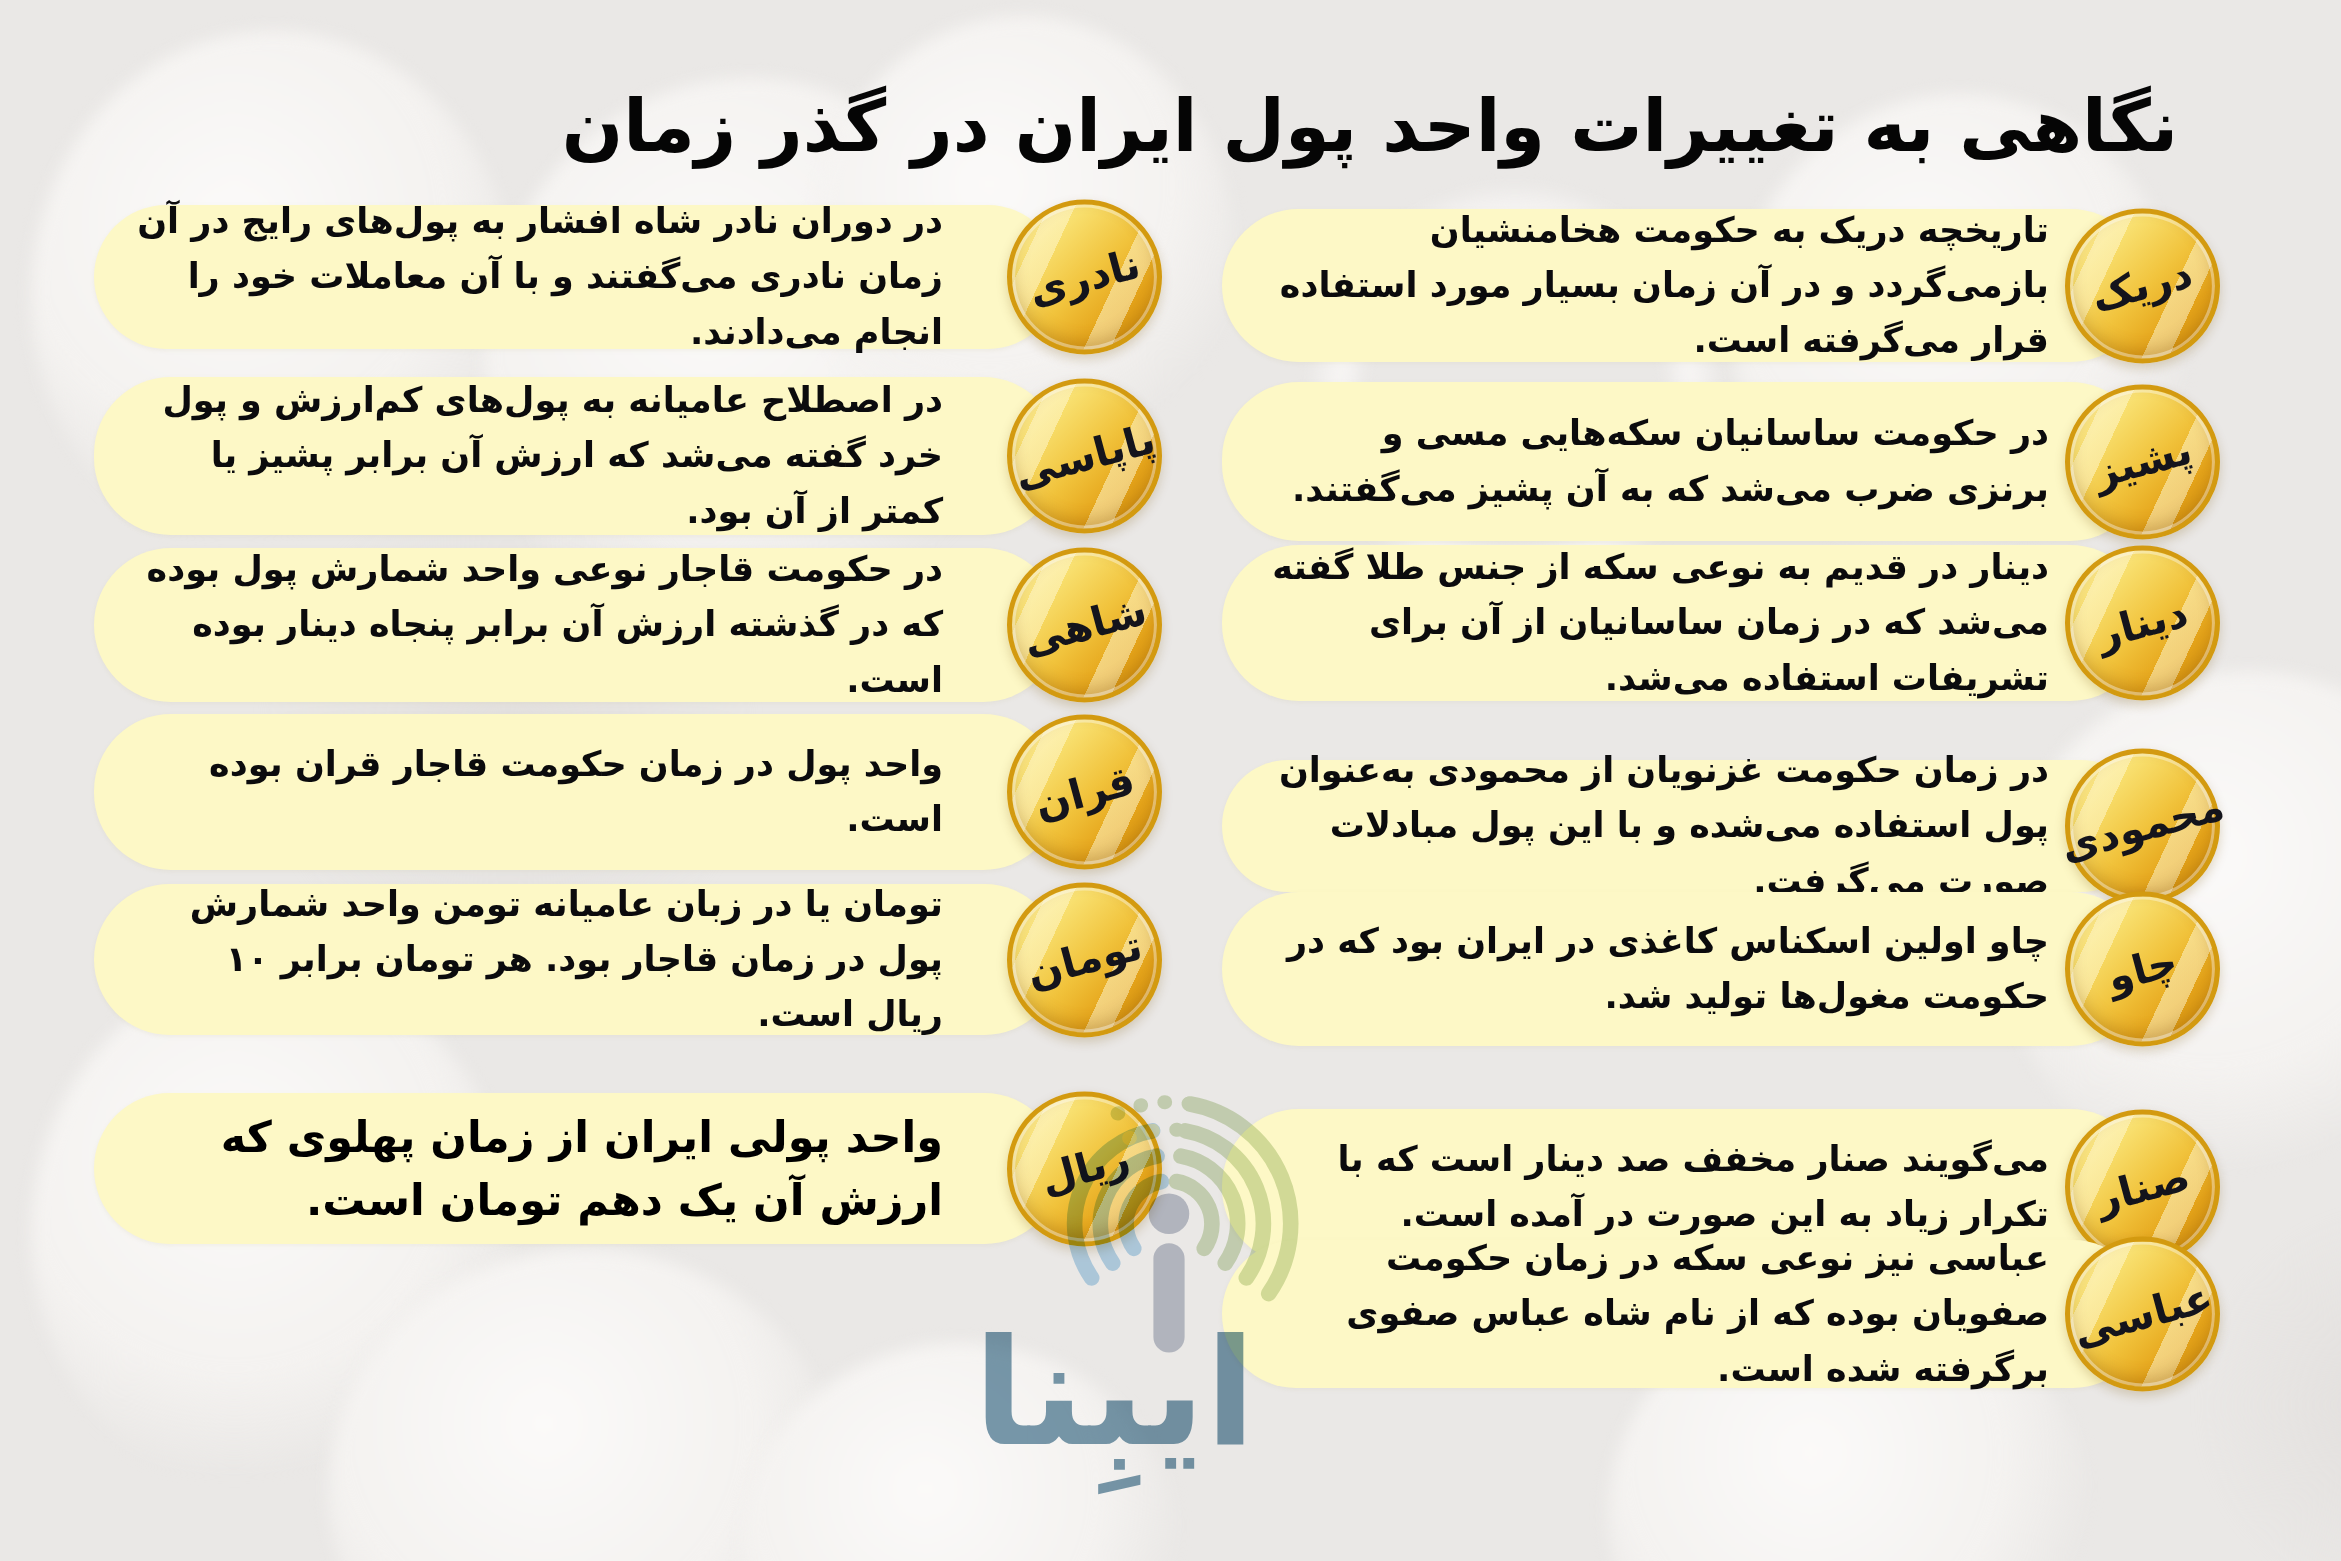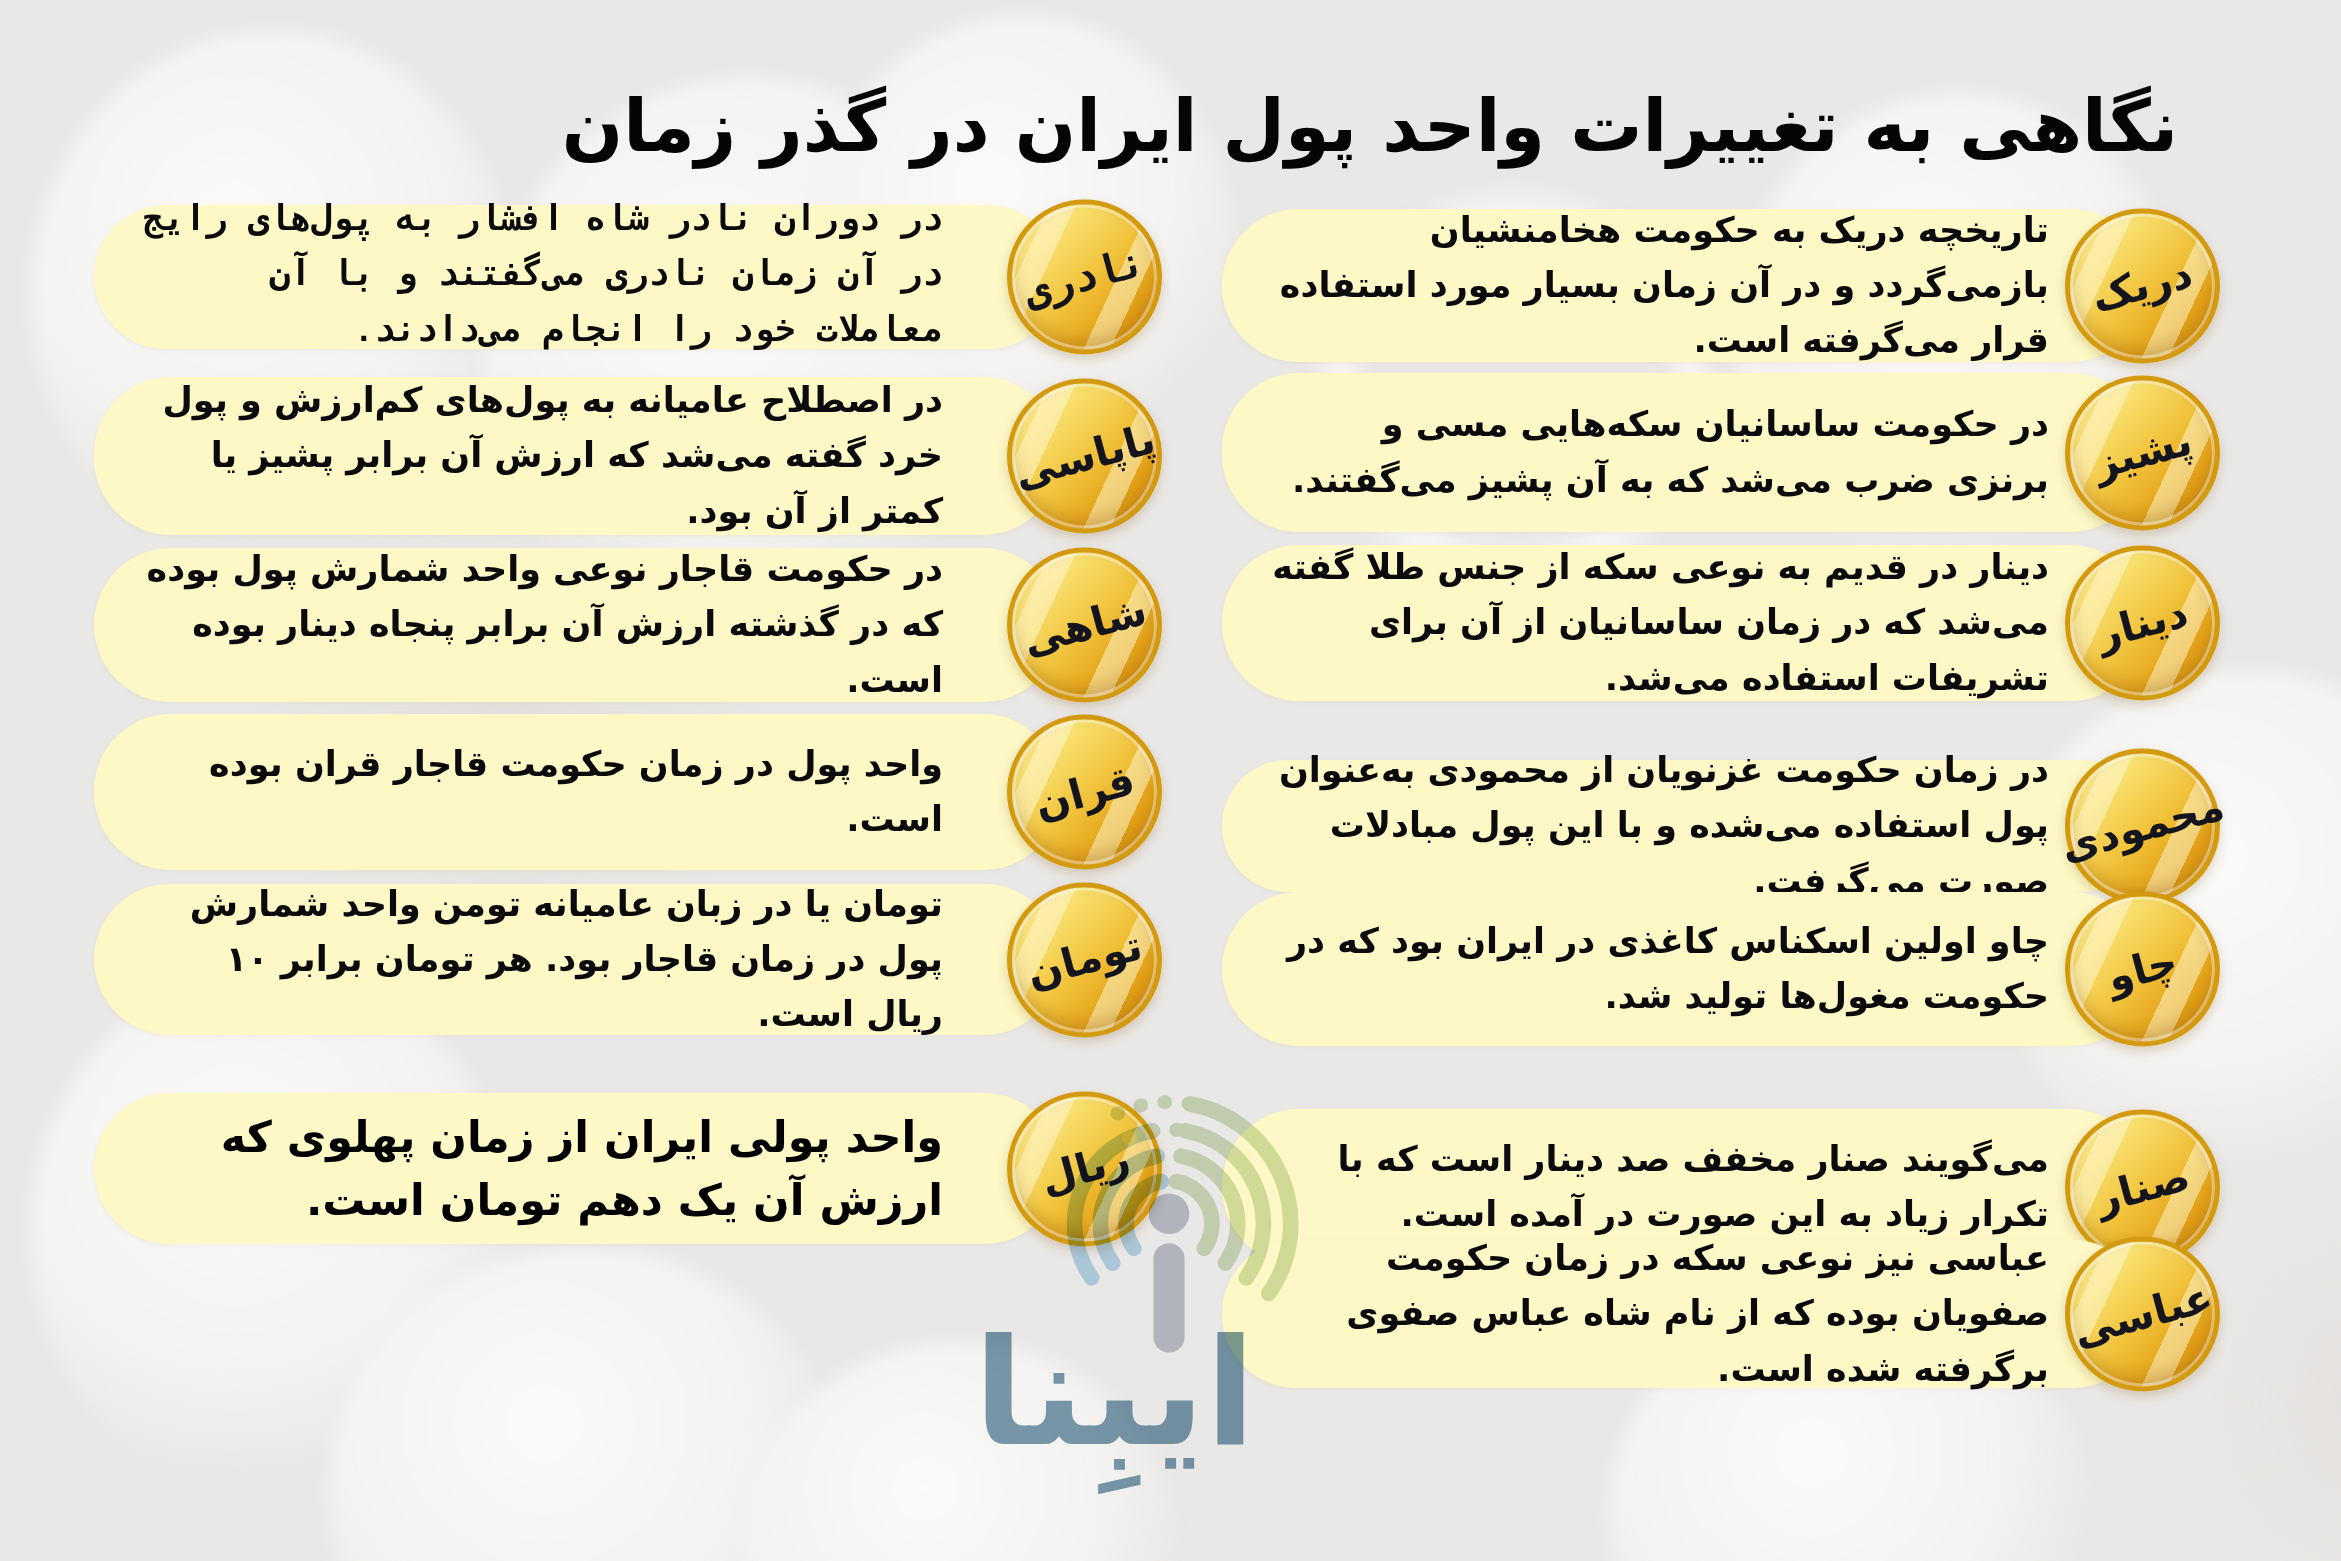--- a/index.html
+++ b/index.html
@@ -87,21 +87,21 @@
   </div>
 
   <h1 class="title">نگاهی به تغییرات واحد پول ایران در گذر زمان</h1>
 
   <div class="card colR" style="top:209px;height:153px;">
     <p class="text">تاریخچه دریک به حکومت هخامنشیان بازمی‌گردد و در آن زمان بسیار مورد استفاده قرار می‌گرفته است.</p>
     <div class="coin">
         <span>دریک</span>
       </div>
   </div>
-  <div class="card colR" style="top:373px;height:159px;">
+  <div class="card colR" style="top:382px;height:159px;">
     <p class="text">در حکومت ساسانیان سکه‌هایی مسی و برنزی ضرب می‌شد که به آن پشیز می‌گفتند.</p>
     <div class="coin">
         <span>پشیز</span>
       </div>
   </div>
   <div class="card colR" style="top:545px;height:156px;">
     <p class="text">دینار در قدیم به نوعی سکه از جنس طلا گفته می‌شد که در زمان ساسانیان از آن برای تشریفات استفاده می‌شد.</p>
     <div class="coin">
         <span>دینار</span>
       </div>
@@ -124,21 +124,21 @@
         <span>صنار</span>
       </div>
   </div>
   <div class="card colR" style="top:1240px;height:148px;">
     <p class="text">عباسی نیز نوعی سکه در زمان حکومت صفویان بوده که از نام شاه عباس صفوی برگرفته شده است.</p>
     <div class="coin">
         <span>عباسی</span>
       </div>
   </div>
 
-  <div class="card colL" style="top:205px;height:144px;font-family:Liberation Mono, monospace;">
+  <div class="card colL" style="top:205px;height:144px;">
     <p class="text">در دوران نادر شاه افشار به پول‌های رایج در آن زمان نادری می‌گفتند و با آن معاملات خود را انجام می‌دادند.</p>
     <div class="coin">
         <span>نادری</span>
       </div>
   </div>
   <div class="card colL" style="top:377px;height:158px;">
     <p class="text">در اصطلاح عامیانه به پول‌های کم‌ارزش و پول خرد گفته می‌شد که ارزش آن برابر پشیز یا کمتر از آن بود.</p>
     <div class="coin">
         <span>پاپاسی</span>
       </div>

